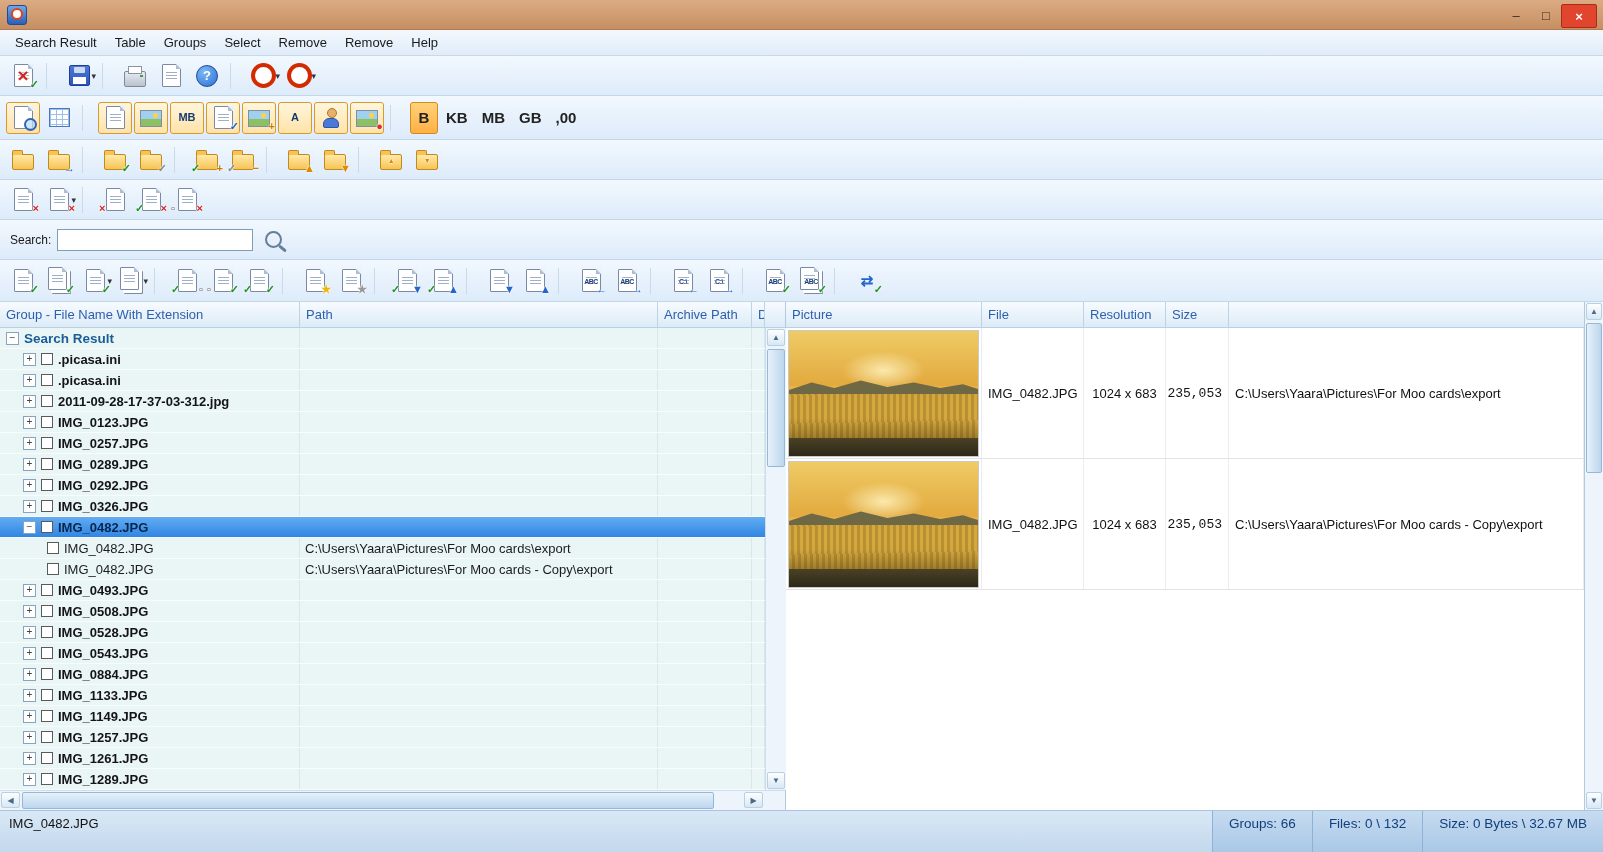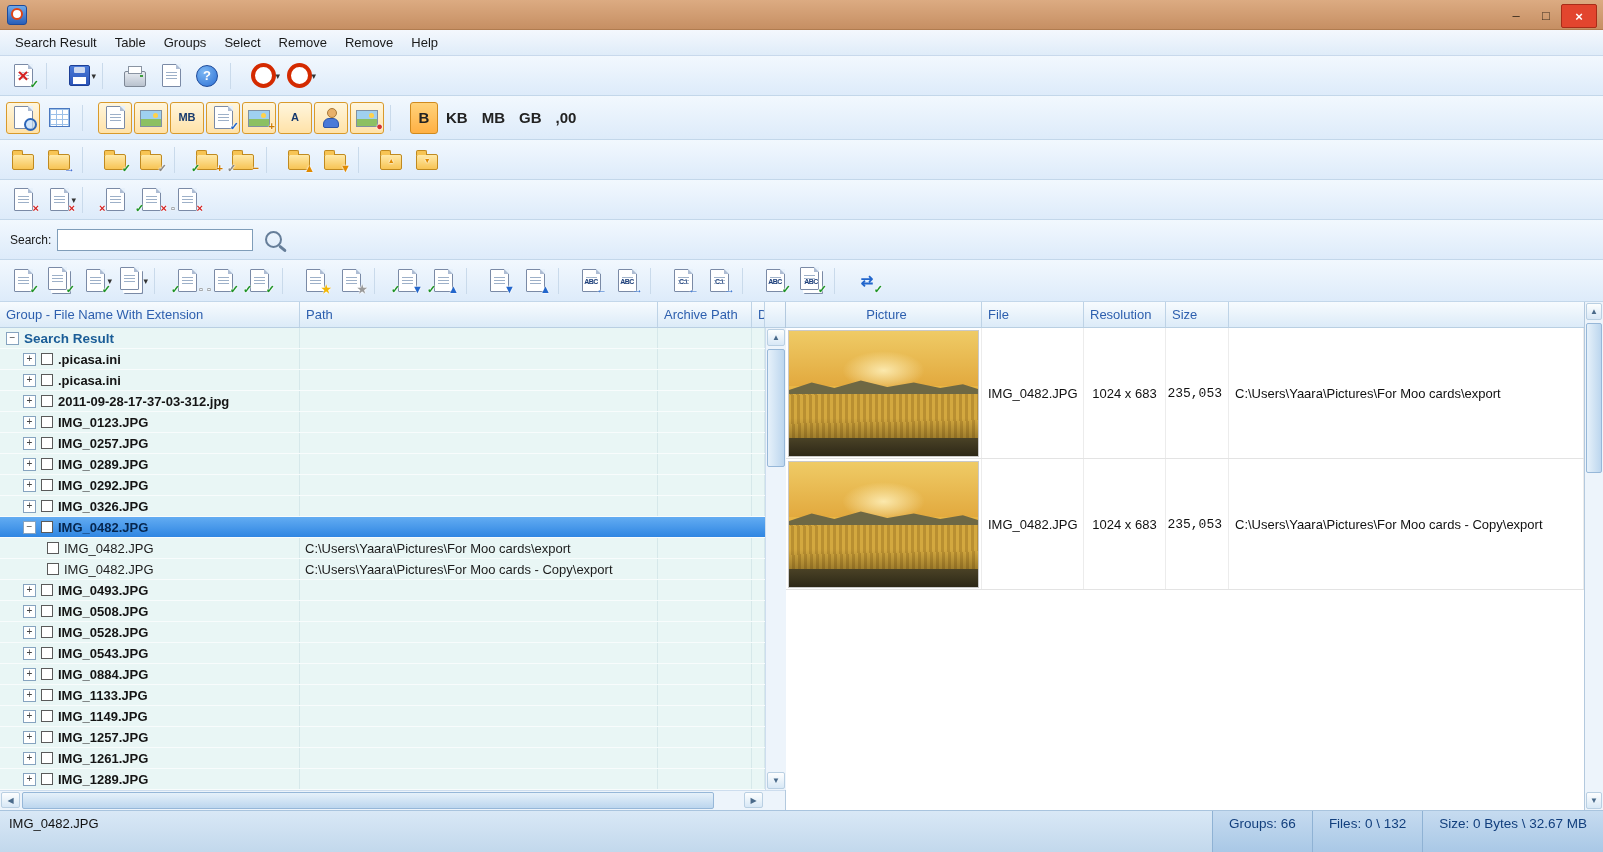--- a/index.html
+++ b/index.html
@@ -674,21 +674,21 @@
         <div class="htrack">
             <div class="hthumb"></div>
           </div>
         <div class="sbtn">▶</div>
         <div class="corner"></div>
       </div>
     </div>
 
     <div class="rightpane">
       <div class="thead" id="detail-header">
-          <div class="hcell" style="width: 196px; justify-content: center;">
+          <div class="hcell" style="width: 196px;">
             <span class="hlbl">Picture</span>
           </div>
           <div class="hcell" style="width: 102px;">
             <span class="hlbl">File</span>
           </div>
           <div class="hcell" style="width: 82px;">
             <span class="hlbl">Resolution</span>
           </div>
           <div class="hcell" style="width: 63px;">
             <span class="hlbl">Size</span>

